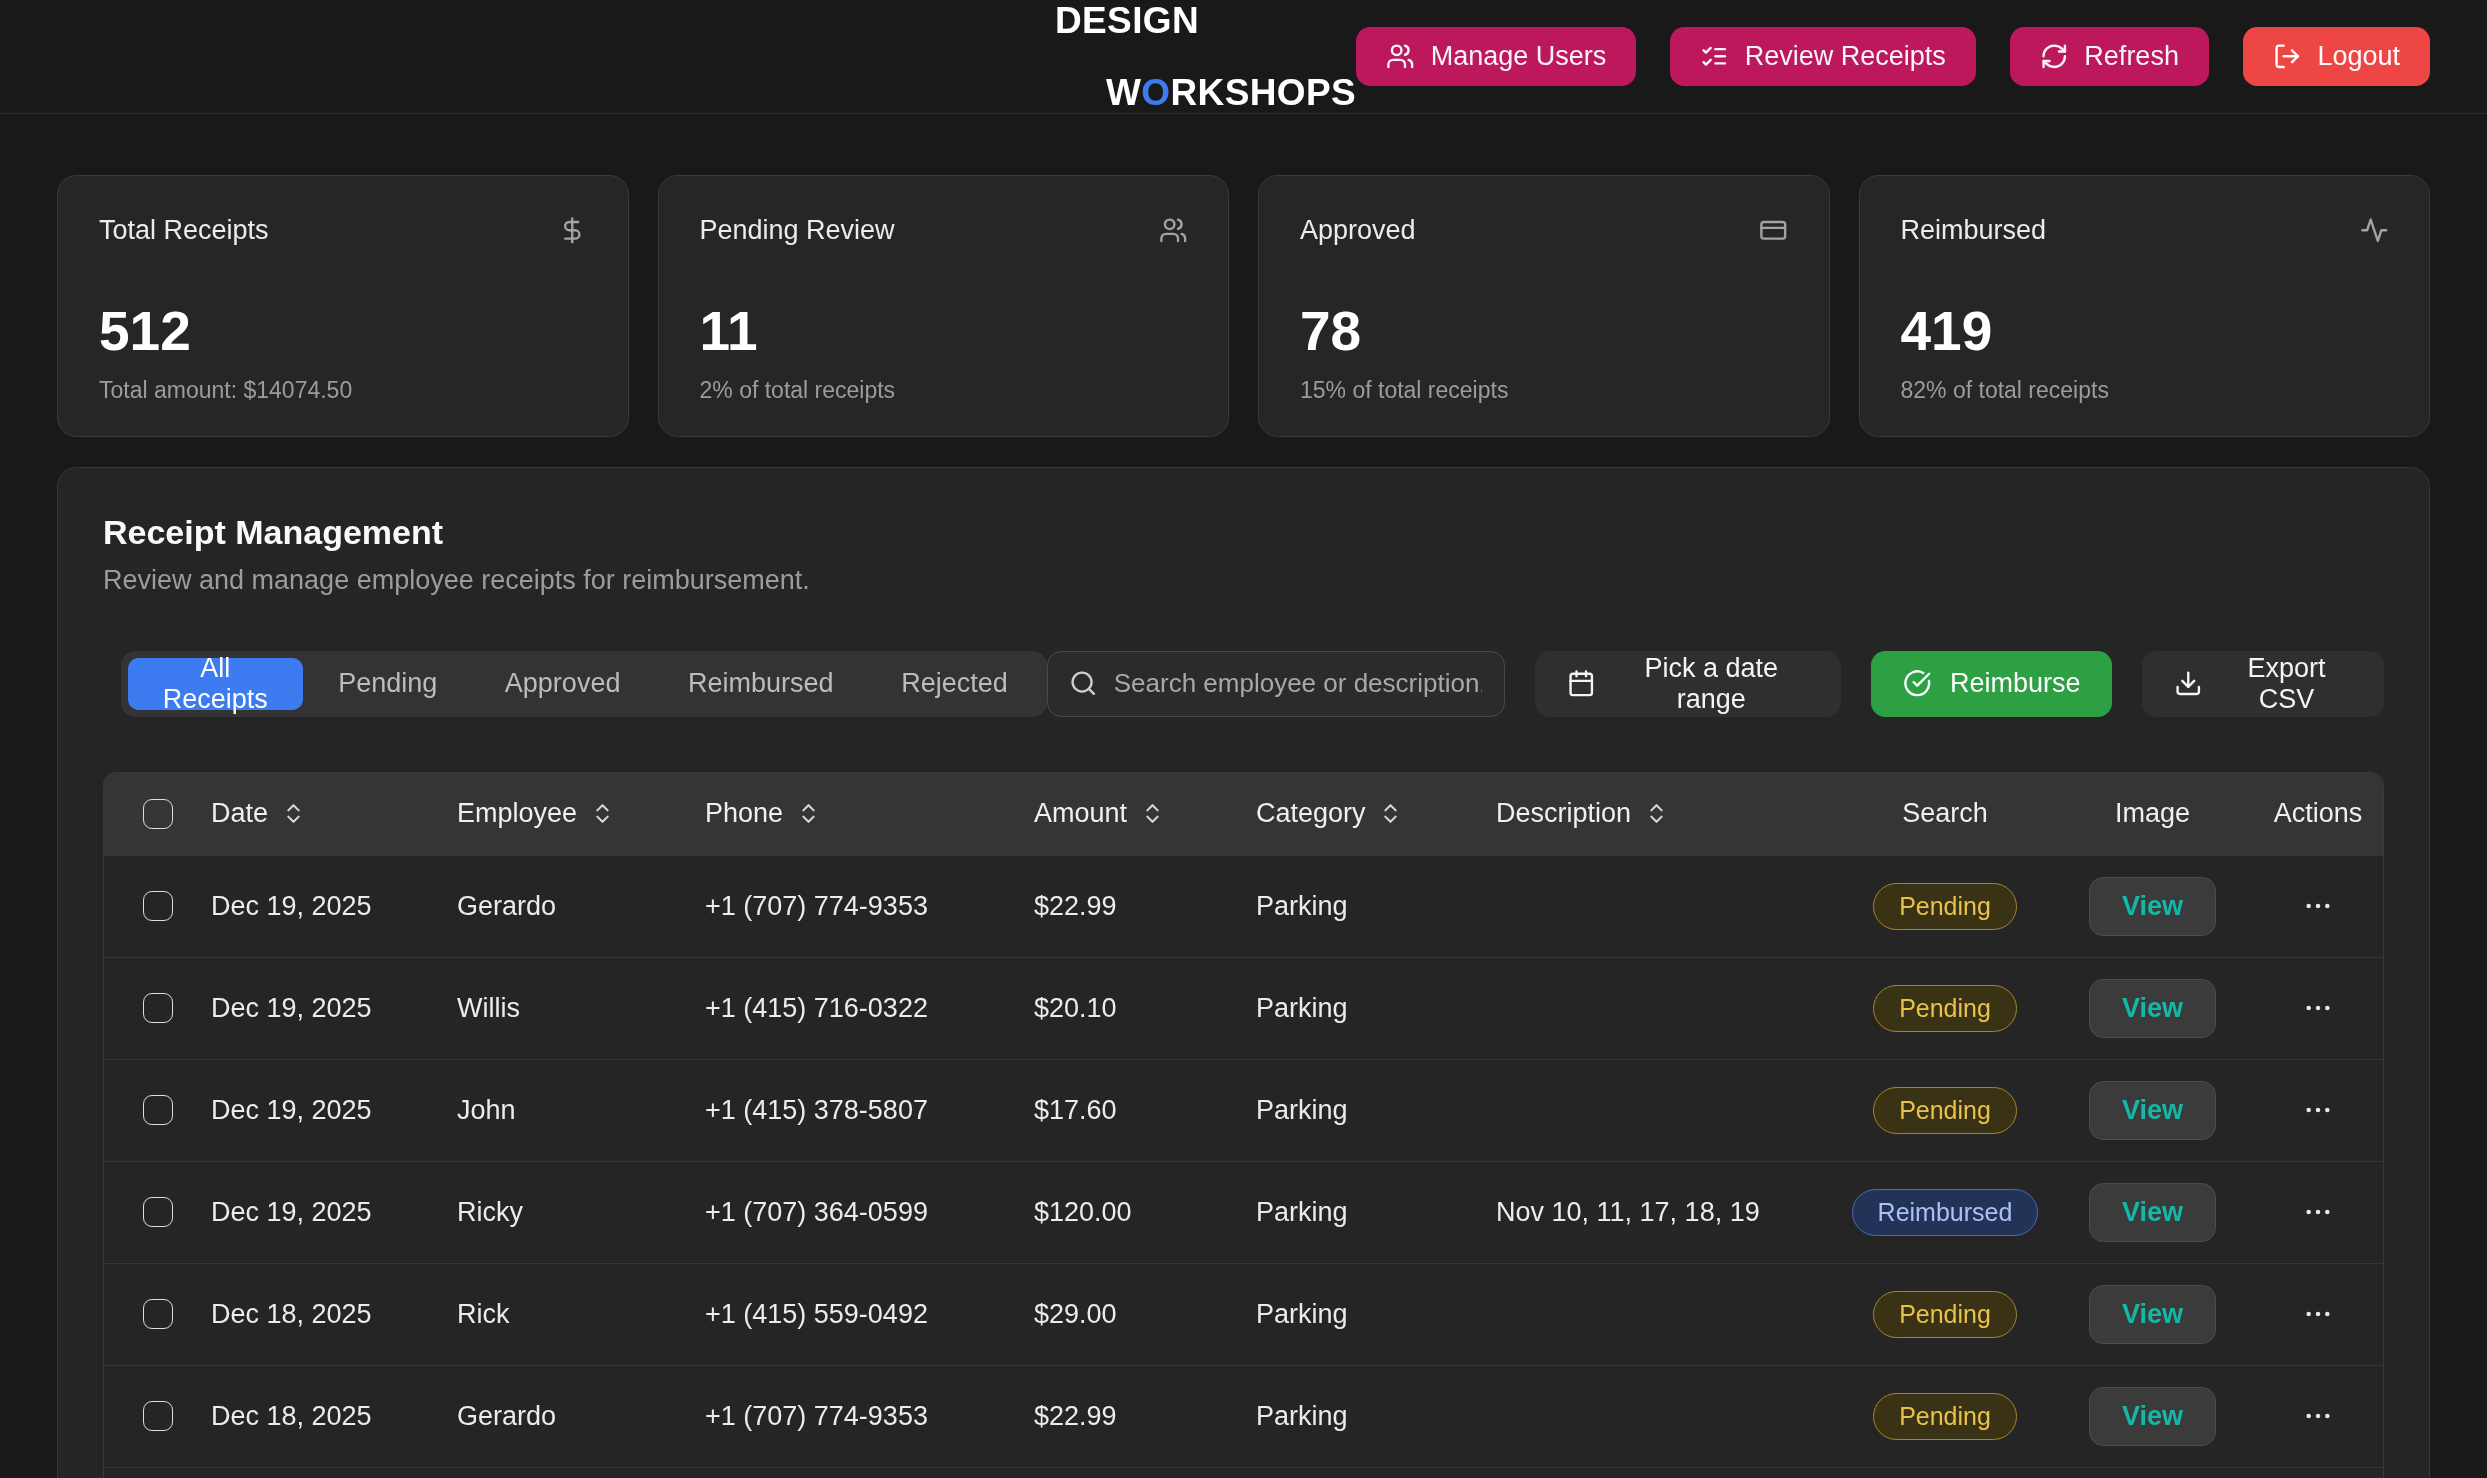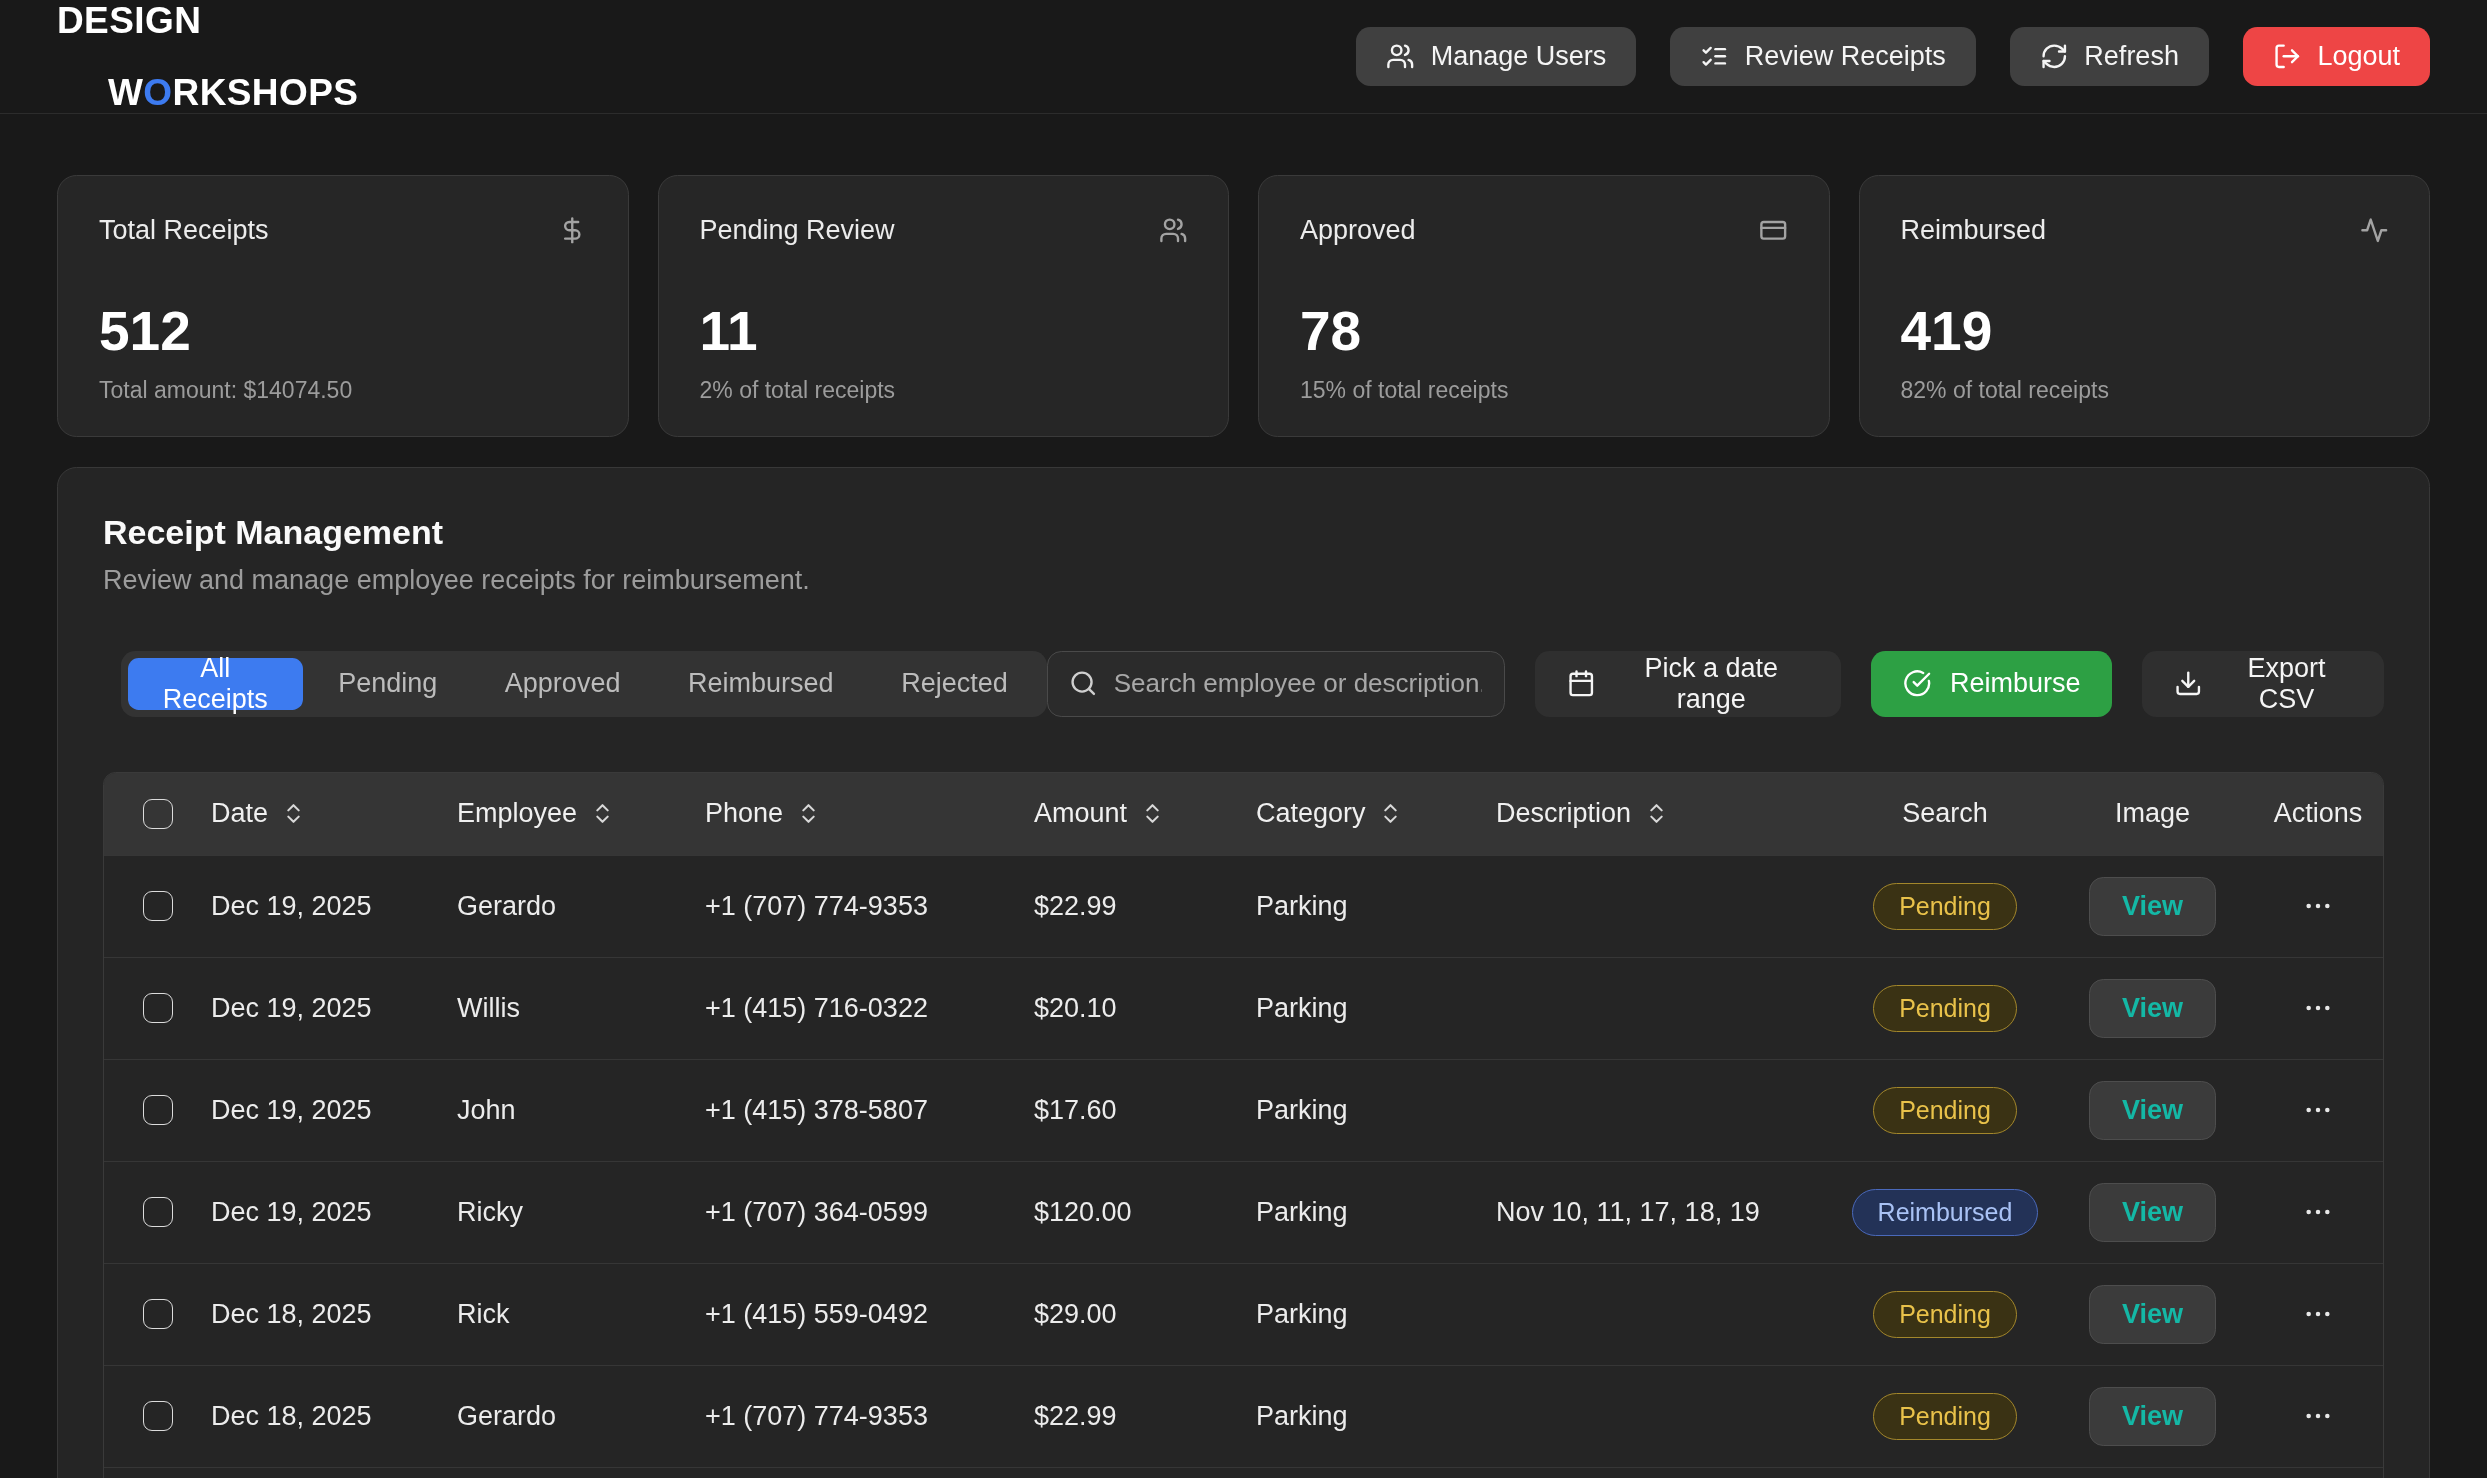--- a/index.html
+++ b/index.html
@@ -8,31 +8,31 @@
     background: #191919;
     color: #f2f2f2;
     font-family: "Liberation Sans", sans-serif;
     overflow: hidden;
   }
   .icon { fill: none; stroke: currentColor; stroke-width: 2; stroke-linecap: round; stroke-linejoin: round; flex: none; }
 
   
   header {
     height: 114px; padding: 0 57px;
-    display: flex; align-items: center; justify-content: space-between;
+    display: flex; align-items: center; justify-content: flex-end;
     border-bottom: 0.9px solid #2c2c2c;
   }
   .logo { display: flex; flex-direction: column; font-weight: 800; font-size: 37px; line-height: 0.85; letter-spacing: 0.4px; color: #ffffff; }
   .logo .line2 { margin-left: 51px; margin-top: 41px; }
   .logo .accent { color: var(--accent, #3d7bf0); }
   nav { display: flex; align-items: center; gap: 34px; }
   .nav-btn {
     display: inline-flex; align-items: center; gap: 16px;
     height: 59px; padding: 0 30px;
-    background: #404040; color: #f5f5f5;
+    background: #be185d; color: #f5f5f5;
     border: none; border-radius: 14.3px;
     font-size: 27px; font-family: inherit; cursor: pointer;
   }
   .nav-btn svg { width: 28.5px; height: 28.5px; }
   .nav-btn.danger { background: var(--red, #ee4545); color: #ffffff; }
 
   
   .stats {
     margin: 61px 57px 0;
     display: grid; grid-template-columns: repeat(4, 1fr); gap: 29px;

